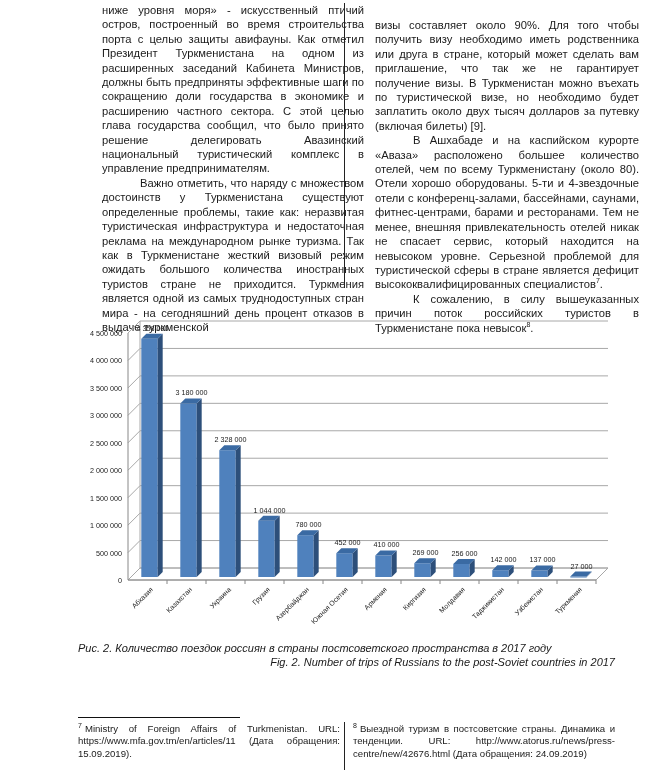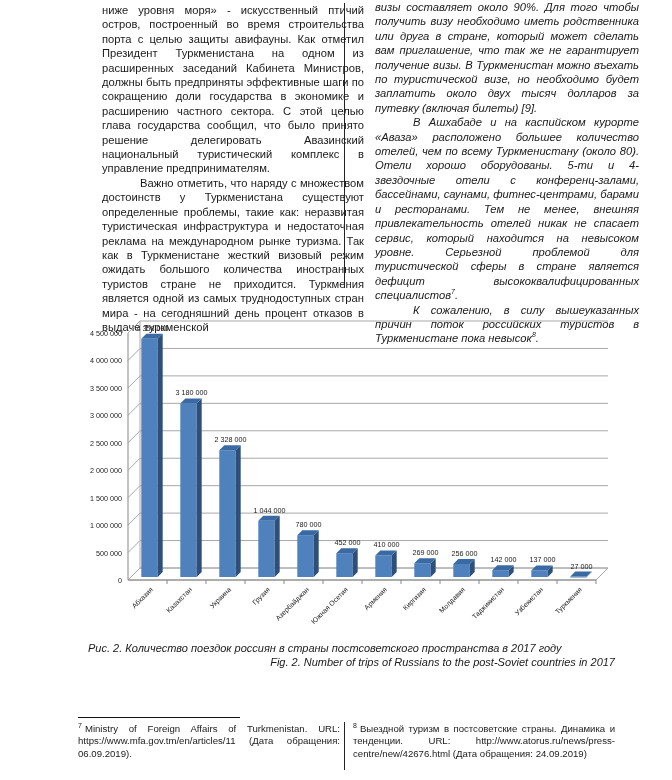--- a/index.html
+++ b/index.html
@@ -1,28 +1,28 @@
 <!DOCTYPE html>
 <html><head>
 <meta charset="utf-8">
 <style>
   html, body { margin: 0; padding: 0; background: #ffffff; }
   body { width: 672px; height: 780px; position: relative; overflow: hidden;
          font-family: "Liberation Sans", sans-serif; color: #1a1a1a; }
   .col { position: absolute; font-size: 11.2px; line-height: 14.4px; text-align: justify; margin-left: 24px; }
   #col-left { left: 78px; top: 3px; width: 262px; }
-  #col-right { left: 351px; top: 0; width: 264px; font-style: italic; }
+  #col-right { left: 351px; top: 18px; width: 264px; }
   .col p { margin: 0; }
   .col p.indent { text-indent: 38px; }
   .col-divider { position: absolute; left: 344px; top: 3px; width: 1px; height: 285px; background: #222; }
   sup { font-size: 7px; line-height: 0; vertical-align: super; }
   #chart-wrap { position: absolute; left: 80px; top: 318px; width: 545px; height: 320px; }
   #chart-svg text { font-family: "Liberation Sans", sans-serif; }
   .caption { position: absolute; font-size: 11px; font-style: italic; white-space: nowrap; }
-  #caption-ru { left: 88px; top: 642px; }
+  #caption-ru { left: 78px; top: 642px; }
   #caption-en { right: 57px; top: 656px; margin-left: 28px; }
   .fn-rule { position: absolute; left: 78px; top: 717px; width: 162px; height: 1px; background: #111; }
   .fn { position: absolute; font-size: 9.6px; line-height: 12.4px; text-align: justify; }
   #fn-left { left: 78px; top: 723px; width: 262px; }
   #fn-right { left: 353px; top: 723px; width: 262px; }
   .fn-divider { position: absolute; left: 344px; top: 722px; width: 1px; height: 48px; background: #222; }
   .fn .num { font-size: 7px; vertical-align: super; line-height: 0; margin-right: 3px; }
 </style>
 </head>
 <body>
@@ -147,18 +147,18 @@
       <line x1="516" y1="262" x2="516" y2="266" stroke="#888" stroke-width="1"></line>
       <text x="502.5" y="272" font-size="7" text-anchor="end" fill="#222" transform="rotate(-45 502.5 272)">Туркмения</text>
     </svg>
 </div>
 
 <div id="caption-ru" class="caption">Рис. 2. Количество поездок россиян в страны постсоветского пространства в 2017 году</div>
 <div id="caption-en" class="caption">Fig. 2. Number of trips of Russians to the post-Soviet countries in 2017</div>
 
 <div class="fn-rule"></div>
 <div id="fn-left" class="fn">
-  <span class="num">7</span><span>Ministry of Foreign Affairs of Turkmenistan. URL: https://www.mfa.gov.tm/en/articles/11 (Дата обращения: 06.09.2019).</span>
+  <span class="num">7</span><span>Ministry of Foreign Affairs of Turkmenistan. URL: https://www.mfa.gov.tm/en/articles/11 (Дата обращения: 15.09.2019).</span>
 </div>
 <div class="fn-divider"></div>
 <div id="fn-right" class="fn">
   <span class="num">8</span><span>Выездной туризм в постсоветские страны. Динамика и тенденции. URL: http://www.atorus.ru/news/press-centre/new/42676.html (Дата обращения: 24.09.2019)</span>
 </div>
 
 </body></html>

